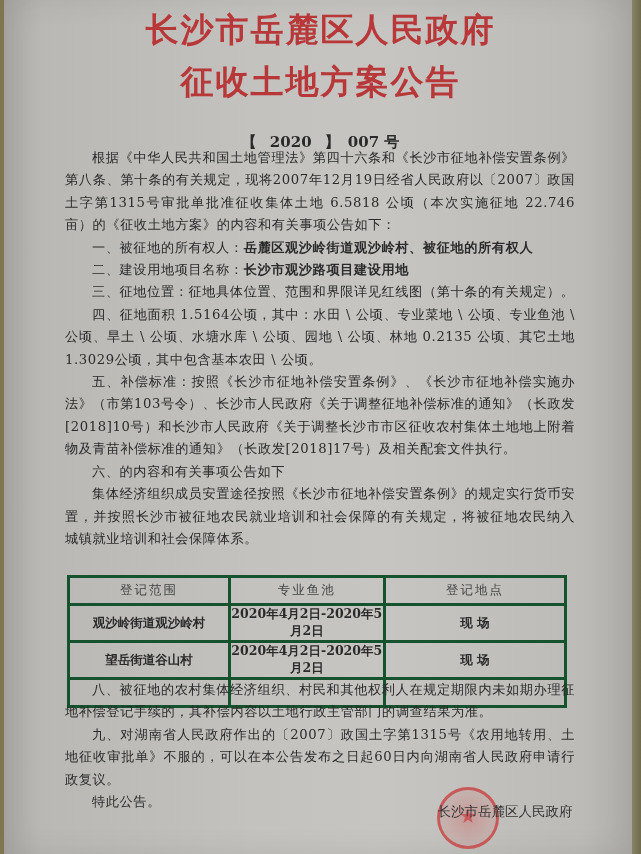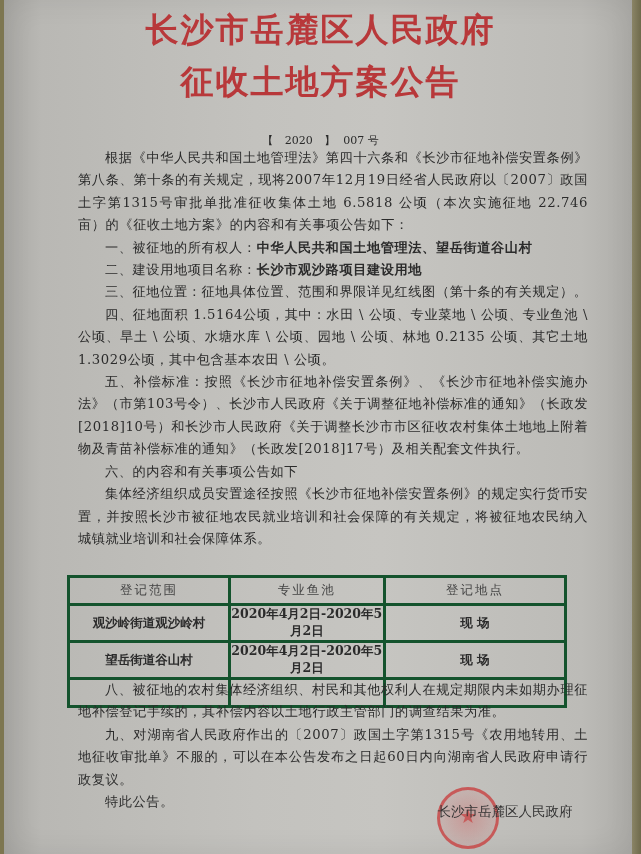--- a/index.html
+++ b/index.html
@@ -17,25 +17,25 @@
     .edge-right { position: absolute; right: 0; top: 0; width: 9px; height: 854px; background: linear-gradient(90deg,#8a8466,#6f6a4c); }
     .title {
       position: absolute; left: 0; width: 641px; text-align: center;
       color: #b8383a; font-weight: bold; font-size: 33px; letter-spacing: 2px;
       font-family: "DejaVu Serif", serif;
     }
     .t1 { top: 8px; }
     .t2 { top: 60px; }
     .docno {
       position: absolute; top: 133px; left: 0; width: 641px; text-align: center;
-      font-size: 11px; color: #2a2a2a; font-weight: normal;
+      font-size: 15px; color: #2a2a2a; font-weight: bold;
     }
     .docno span { margin: 0 4px; }
     .body-text {
-      position: absolute; left: 78px; width: 510px; color: #2b2b2b;
+      position: absolute; left: 65px; width: 510px; color: #2b2b2b;
       font-size: 13.2px; line-height: 22.4px; letter-spacing: 0.6px;
       text-align: justify;
     }
     .p { margin: 0; }
     .indent { text-indent: 27px; }
     b { font-weight: bold; }
     .tbl {
       position: absolute; left: 67px; top: 575px; width: 500px;
       border-collapse: collapse; font-size: 12.5px; color: #2b2b2b;
     }
@@ -65,21 +65,21 @@
 <div class="title t2">征收土地方案公告</div>
 
 <div class="docno">
   <span>【</span>
   <span>2020</span>
   <span>】</span><span>007 号</span>
 </div>
 
 <div class="body-text" style="top:147px;">
   <p class="p indent">根据《中华人民共和国土地管理法》第四十六条和《长沙市征地补偿安置条例》第八条、第十条的有关规定，现将2007年12月19日经省人民政府以〔2007〕政国土字第1315号审批单批准征收集体土地 6.5818 公顷（本次实施征地 22.746 亩）的《征收土地方案》的内容和有关事项公告如下：</p>
-  <p class="p indent"><span>一、被征地的所有权人：</span><b>中华人民共和国土地管理法、望岳街道谷山村</b></p>
+  <p class="p indent"><span>一、被征地的所有权人：</span><b>岳麓区观沙岭街道观沙岭村、被征地的所有权人</b></p>
   <p class="p indent"><span>二、建设用地项目名称：</span><b>长沙市观沙路项目建设用地</b></p>
   <p class="p indent">三、征地位置：征地具体位置、范围和界限详见红线图（第十条的有关规定）。</p>
   <p class="p indent">四、征地面积 1.5164公顷，其中：水田 \ 公顷、专业菜地 \ 公顷、专业鱼池 \ 公顷、旱土 \ 公顷、水塘水库 \ 公顷、园地 \ 公顷、林地 0.2135 公顷、其它土地 1.3029公顷，其中包含基本农田 \ 公顷。</p>
   <p class="p indent">五、补偿标准：按照《长沙市征地补偿安置条例》、《长沙市征地补偿实施办法》（市第103号令）、长沙市人民政府《关于调整征地补偿标准的通知》（长政发[2018]10号）和长沙市人民政府《关于调整长沙市市区征收农村集体土地地上附着物及青苗补偿标准的通知》（长政发[2018]17号）及相关配套文件执行。</p>
   <p class="p indent">六、的内容和有关事项公告如下</p>
   <p class="p indent">集体经济组织成员安置途径按照《长沙市征地补偿安置条例》的规定实行货币安置，并按照长沙市被征地农民就业培训和社会保障的有关规定，将被征地农民纳入城镇就业培训和社会保障体系。</p>
 </div>
 
 <table class="tbl">
   <tbody>

